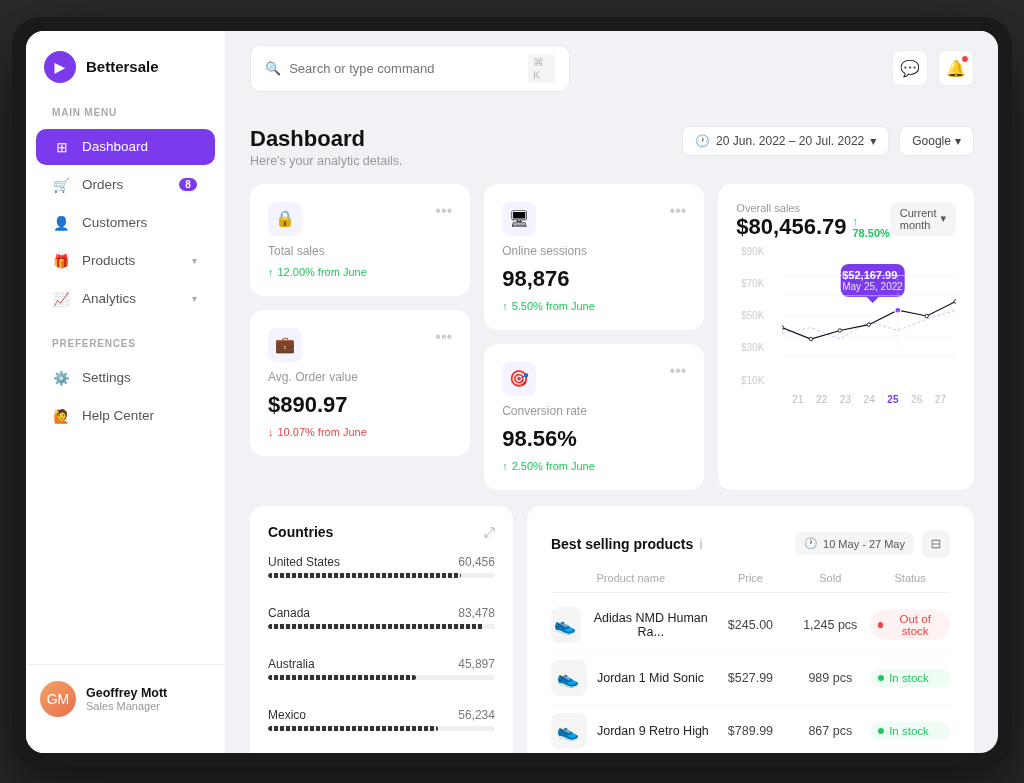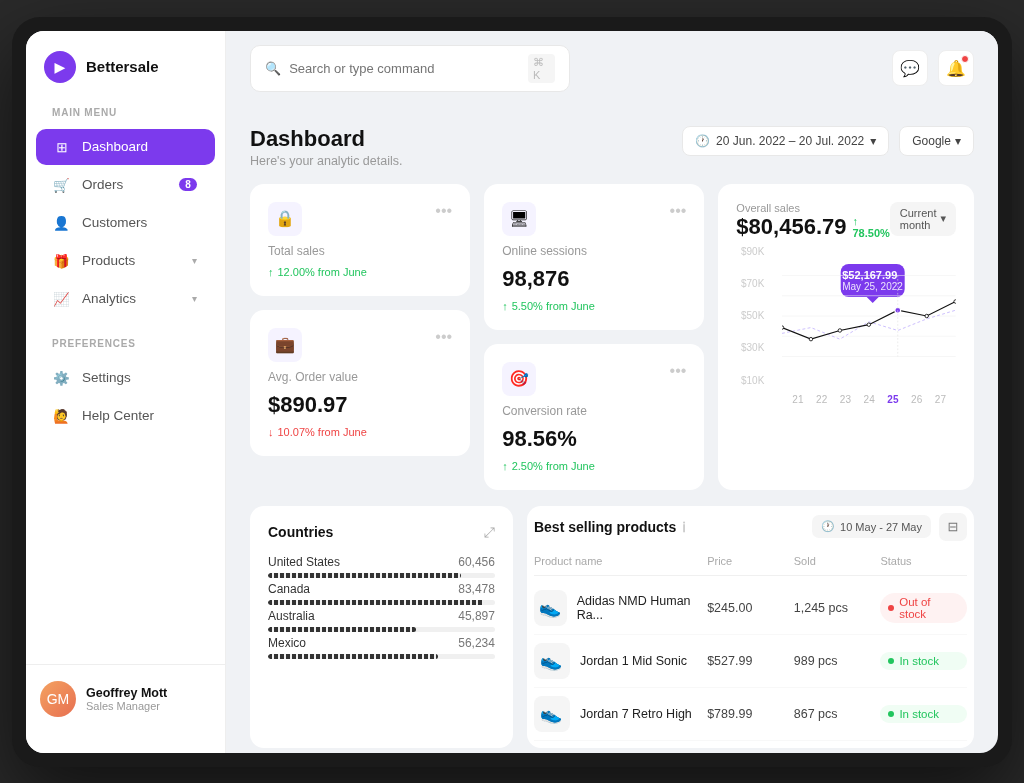--- a/index.html
+++ b/index.html
@@ -309,30 +309,31 @@
       padding: 18px;
     }
     .countries-header {
       display: flex;
       justify-content: space-between;
       align-items: flex-start;
       margin-bottom: 14px;
     }
     .countries-title { font-size: 14px; font-weight: 600; color: #111; }
     .expand-btn { color: #aaa; cursor: pointer; font-size: 14px; }
-    .country-row { margin-bottom: 4px; }
+    .country-row { margin-bottom: 28px; }
     .country-info { display: flex; justify-content: space-between; margin-bottom: 4px; }
     .country-name { font-size: 12px; color: #333; font-weight: 500; }
     .country-value { font-size: 12px; color: #777; }
     .progress-bar { height: 5px; background: #f0f0f0; border-radius: 3px; overflow: hidden; }
     .progress-fill { height: 100%; border-radius: 3px; background: repeating-linear-gradient(90deg, #333 0px, #333 4px, #f0f0f0 4px, #f0f0f0 6px); }
     .best-selling-card {
       background: white;
       border-radius: 14px;
-      padding: 7px;
+      padding: 24px;
+      text-align: center;
     }
     .bsp-header {
       display: flex;
       justify-content: space-between;
       align-items: center;
       margin-bottom: 14px;
     }
     .bsp-title { font-size: 14px; font-weight: 600; color: #111; display: flex; align-items: center; gap: 6px; }
     .bsp-controls { display: flex; gap: 8px; align-items: center; }
     .date-range-small {
@@ -755,21 +756,21 @@
               <span class="cell-value">989 pcs</span>
               <span class="status-badge status-in">
                 <span class="status-dot dot-green"></span>
                 <span>In stock</span>
               </span>
             </div>
 
             <div class="bsp-row">
               <div class="product-cell">
                 <div class="product-thumb">👟</div>
-                <span class="product-name">Jordan 7 Retro High</span>
+                <span class="product-name">Jordan 9 Retro High</span>
               </div>
               <span class="cell-value">$789.99</span>
               <span class="cell-value">867 pcs</span>
               <span class="status-badge status-in">
                 <span class="status-dot dot-green"></span>
                 <span>In stock</span>
               </span>
             </div>
 
           </div>

